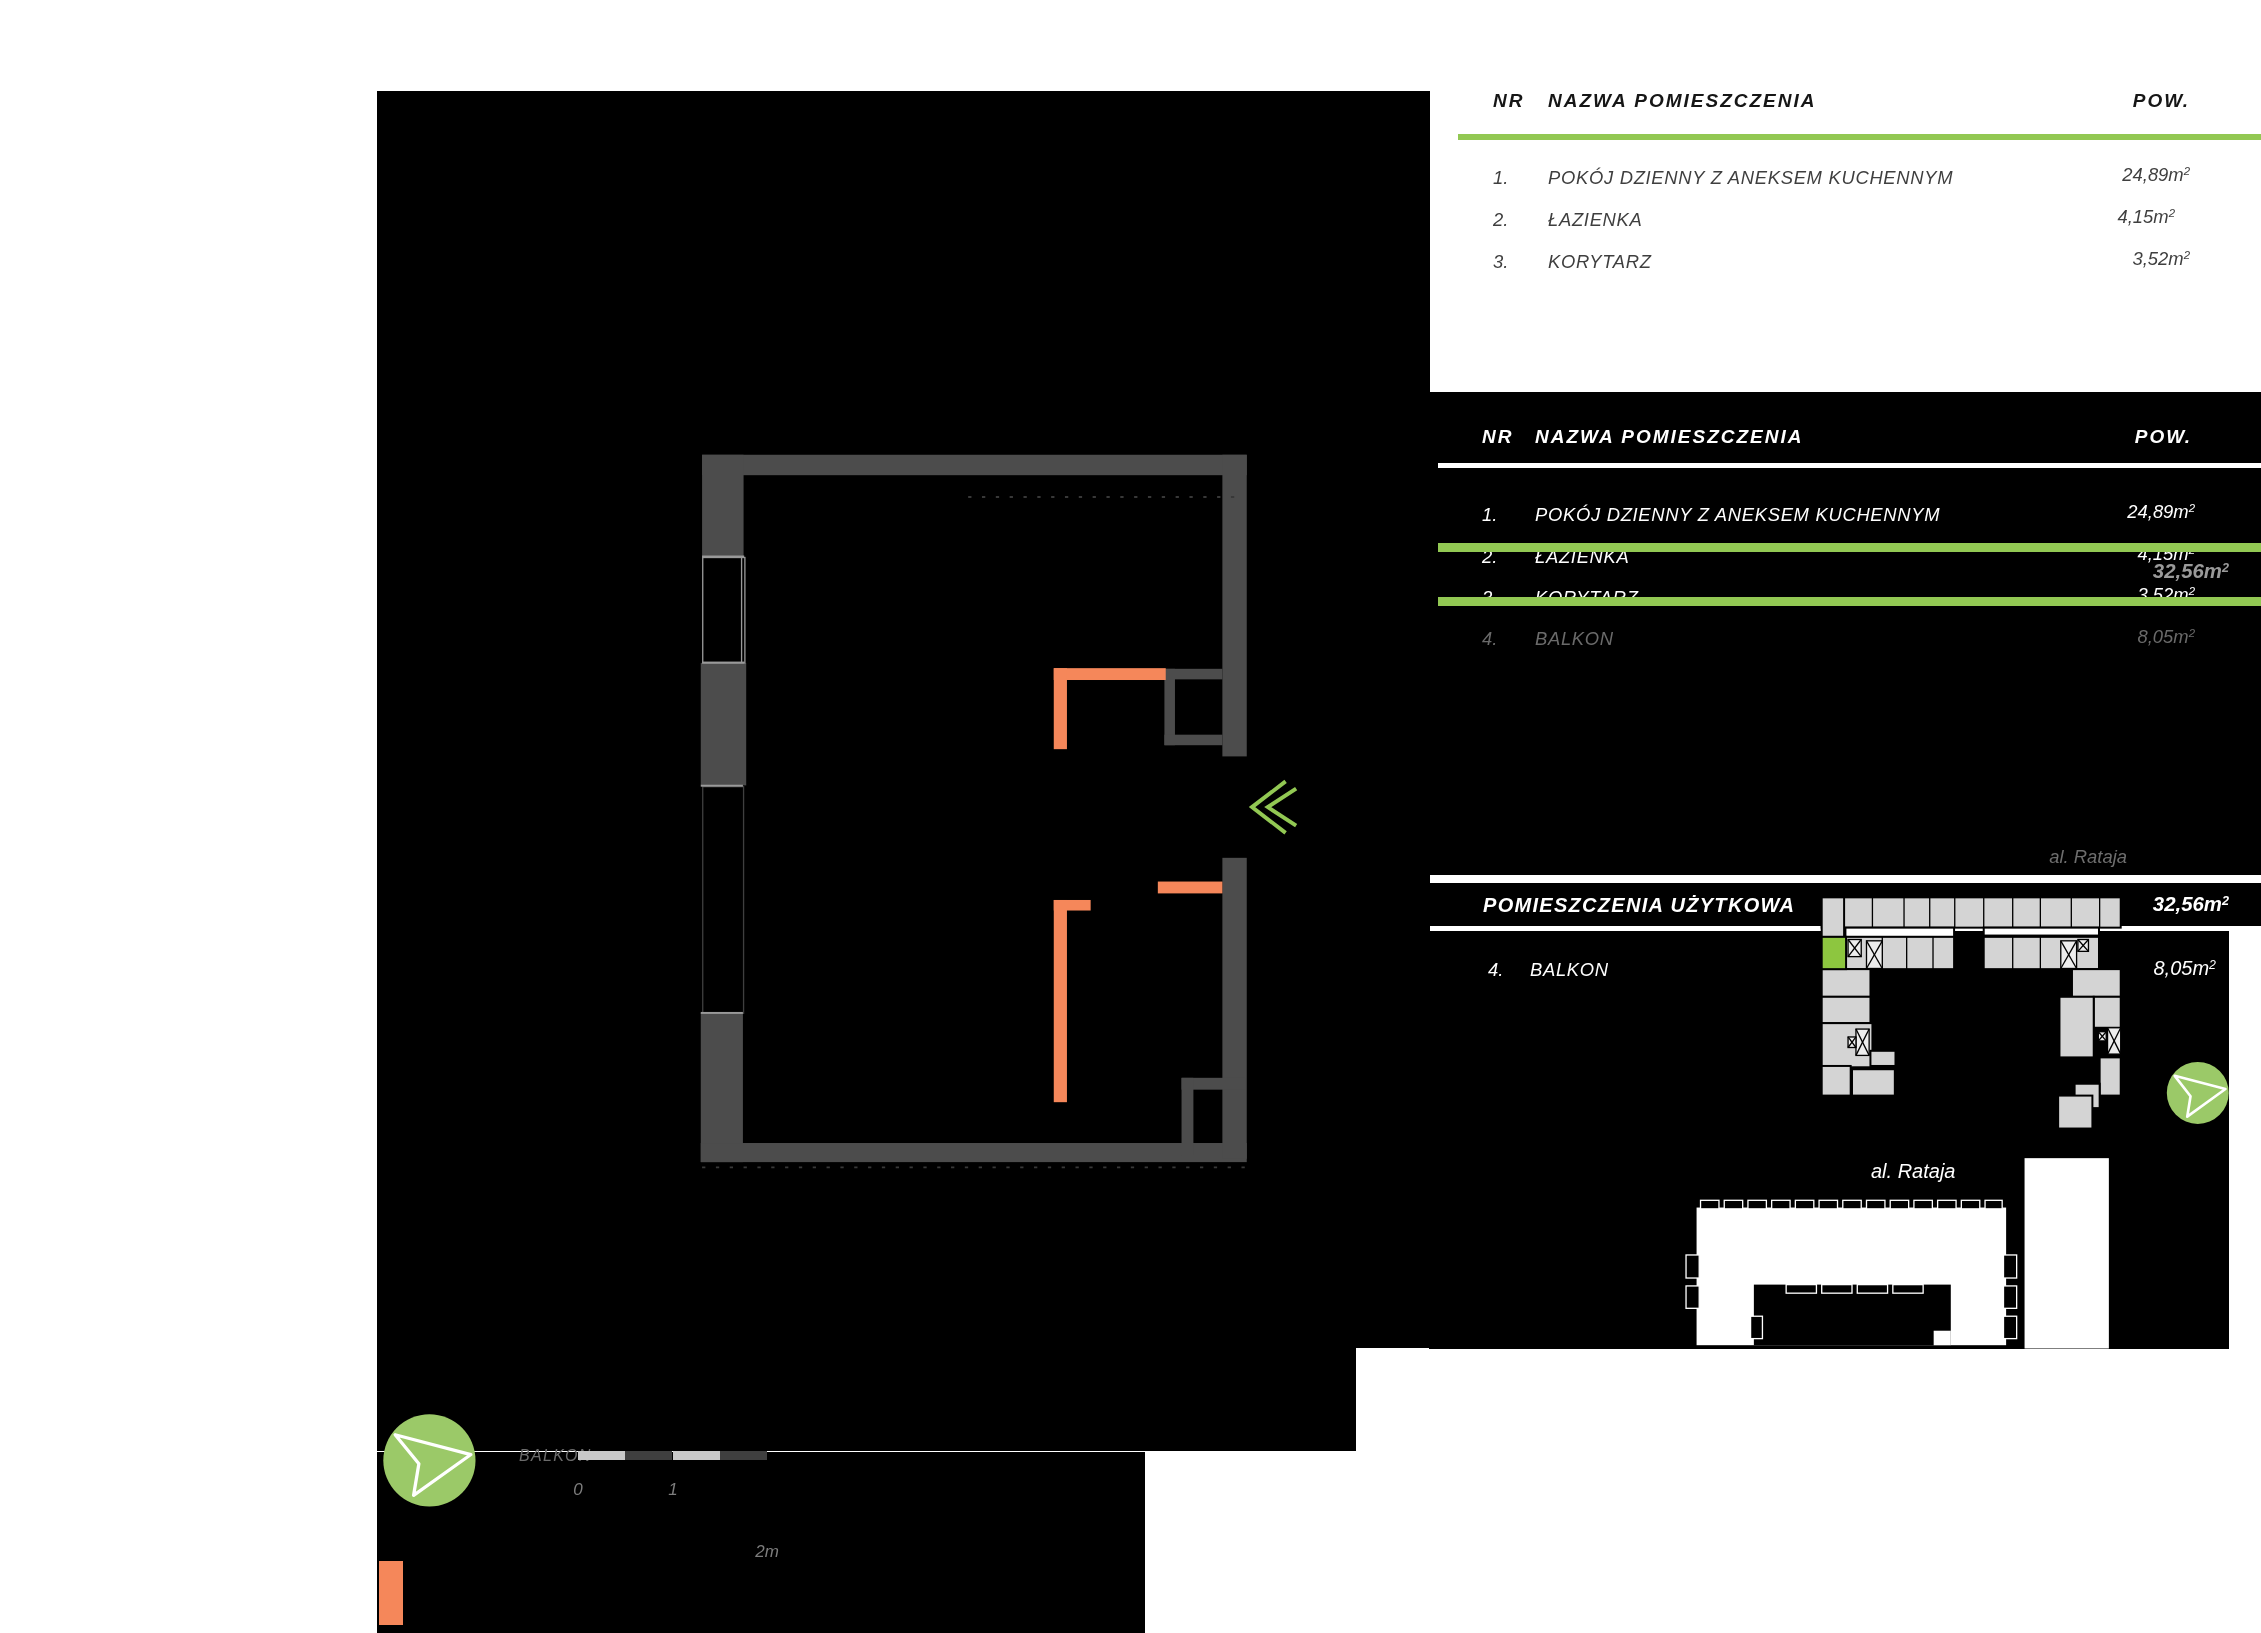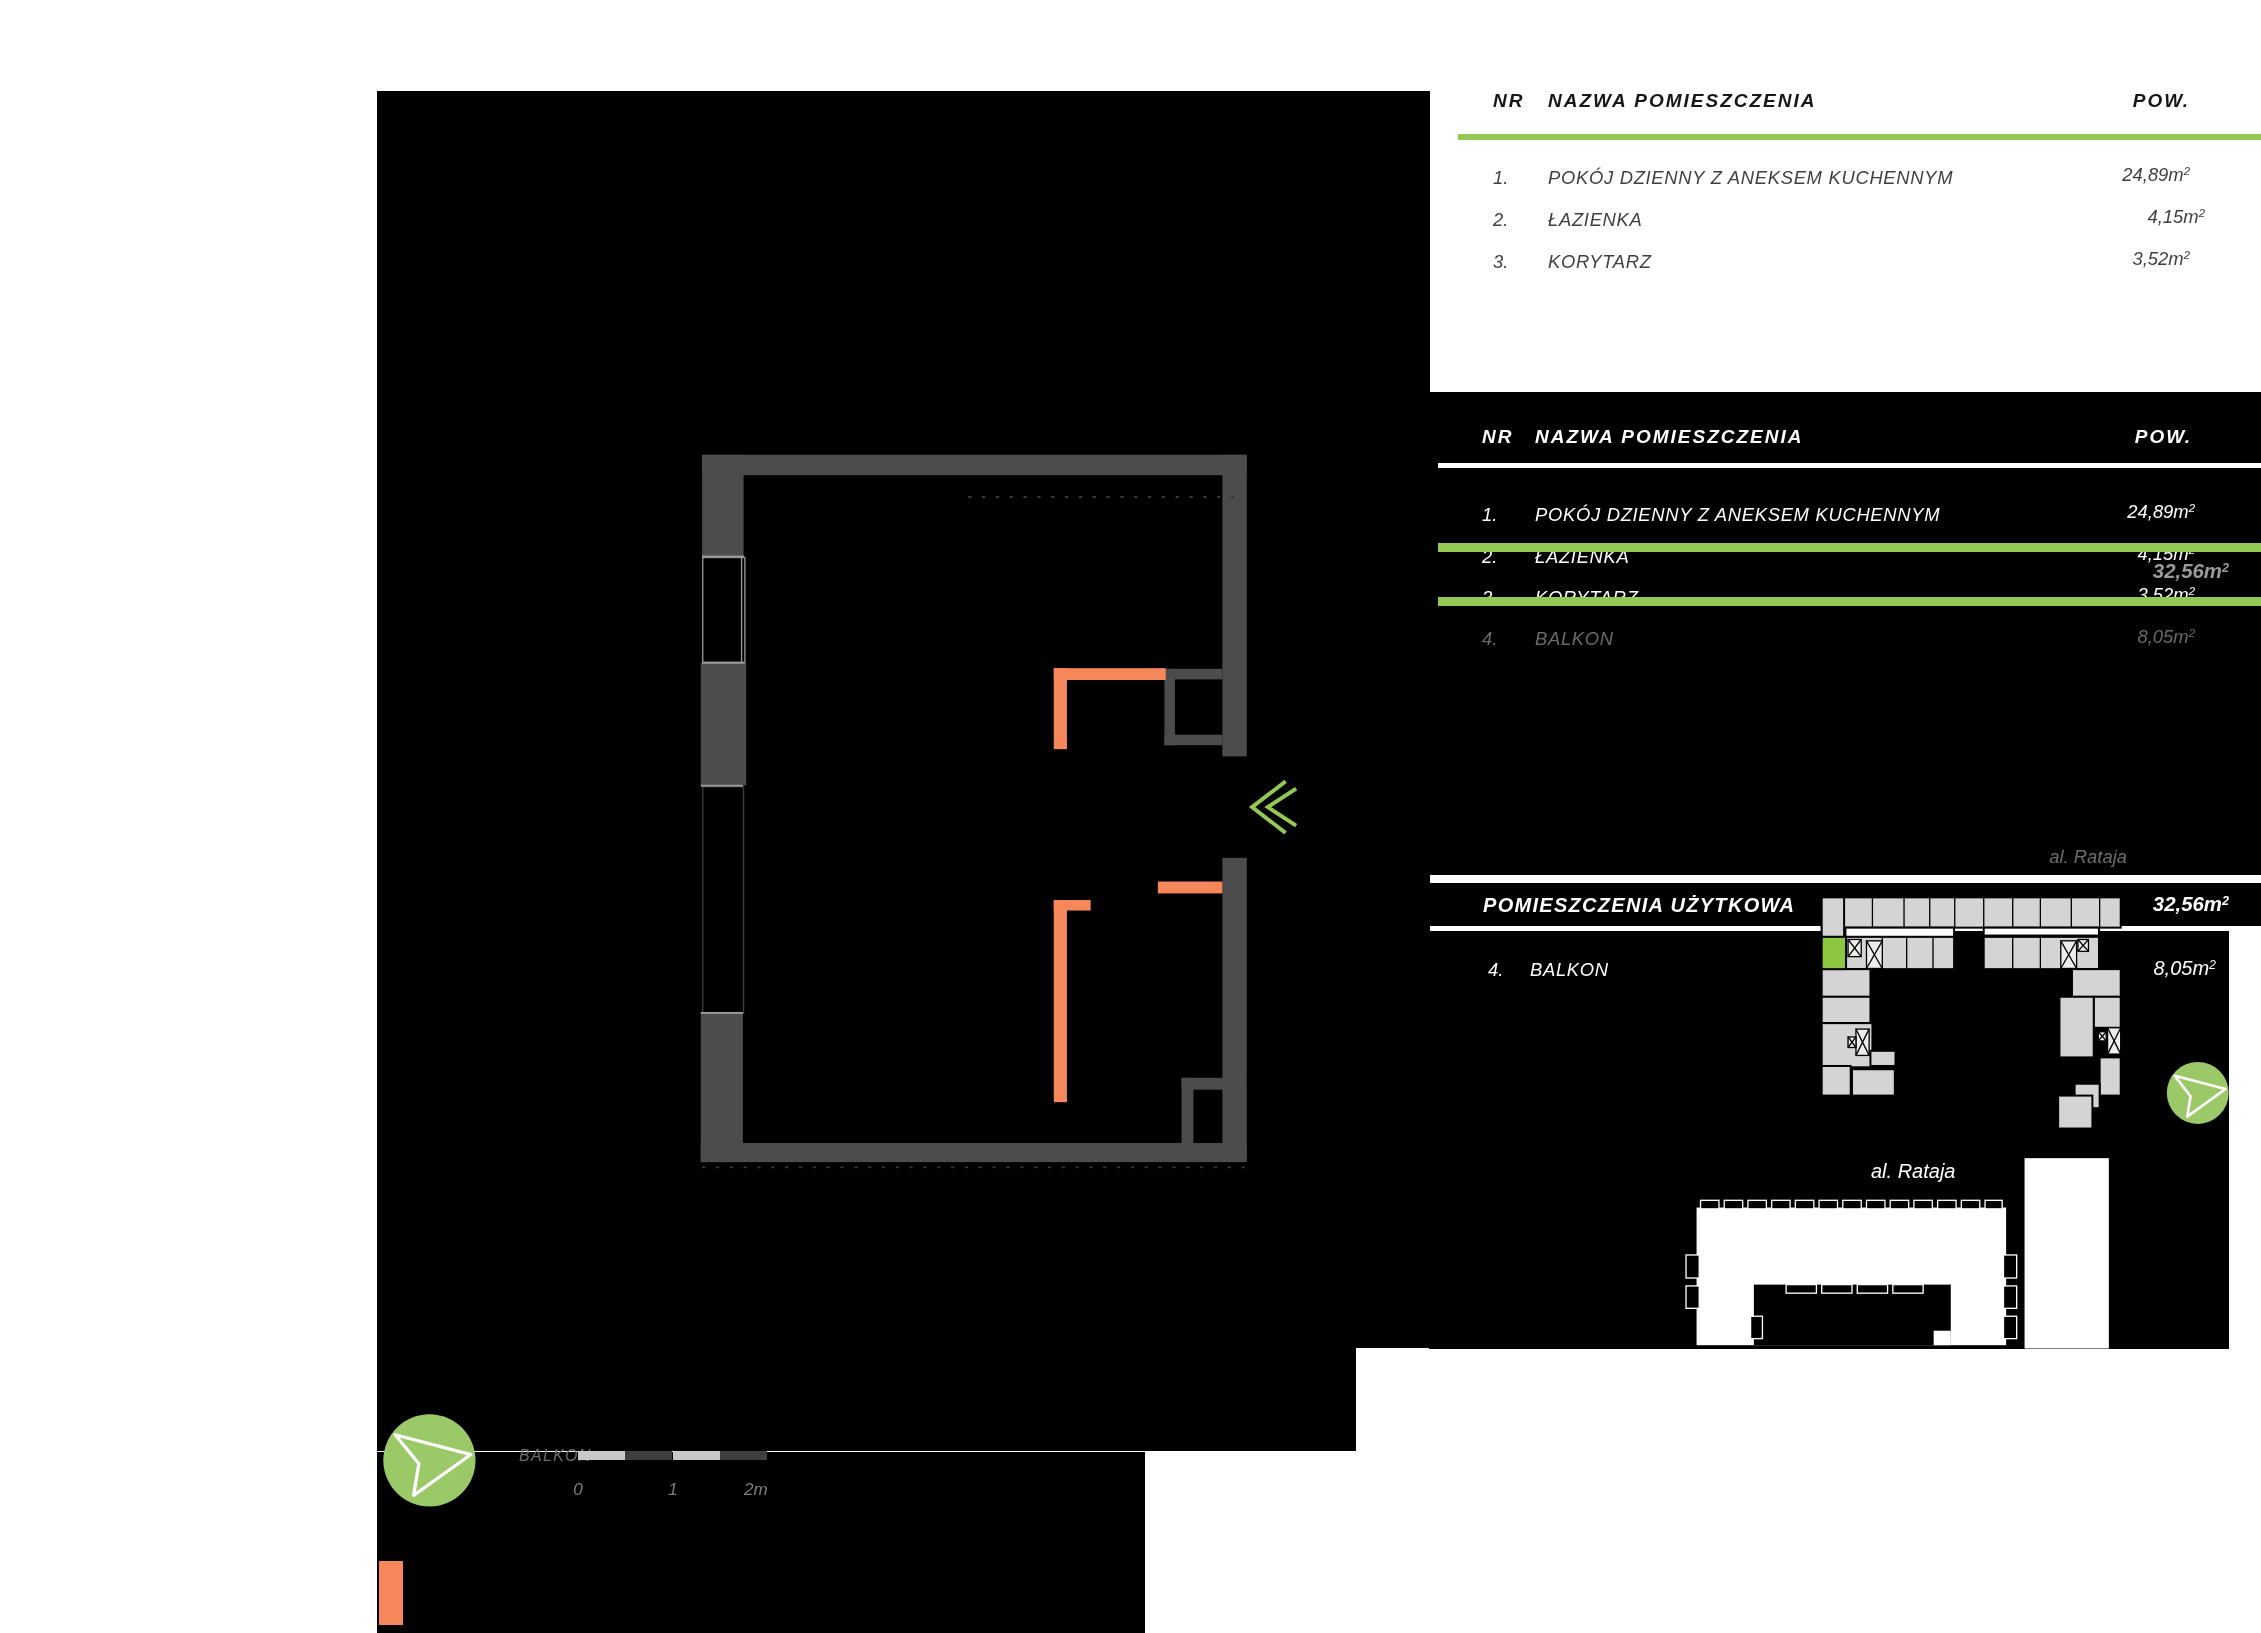--- a/index.html
+++ b/index.html
@@ -84,21 +84,21 @@
   <div class="txt hdr t1h" style="left:1548px;top:91px;font-size:19px;">NAZWA POMIESZCZENIA</div>
   <div class="txt hdr t1h" style="right:71px;top:91px;font-size:19px;">POW.</div>
   <div class="gline" style="left:1458px;top:134px;width:803px;height:6px;"></div>
 
   <div class="txt t1" style="left:1493px;top:169px;font-size:18.4px;">1.</div>
   <div class="txt t1" style="left:1548px;top:169px;font-size:18.4px;letter-spacing:0.7px;">POKÓJ DZIENNY Z ANEKSEM KUCHENNYM</div>
   <div class="txt t1 val" style="right:71px;top:166px;font-size:18.4px;"><span>24,89m</span><sup>2</sup></div>
 
   <div class="txt t1" style="left:1493px;top:211px;font-size:18.4px;">2.</div>
   <div class="txt t1" style="left:1548px;top:211px;font-size:18.4px;letter-spacing:0.7px;">ŁAZIENKA</div>
-  <div class="txt t1 val" style="right:56px;top:208px;font-size:18.4px;"><span>4,15m</span><sup>2</sup></div>
+  <div class="txt t1 val" style="right:86px;top:208px;font-size:18.4px;"><span>4,15m</span><sup>2</sup></div>
 
   <div class="txt t1" style="left:1493px;top:253px;font-size:18.4px;">3.</div>
   <div class="txt t1" style="left:1548px;top:253px;font-size:18.4px;letter-spacing:0.7px;">KORYTARZ</div>
   <div class="txt t1 val" style="right:71px;top:250px;font-size:18.4px;"><span>3,52m</span><sup>2</sup></div>
 
   <div class="txt hdr wht" style="left:1482px;top:427px;font-size:19px;">NR</div>
   <div class="txt hdr wht" style="left:1535px;top:427px;font-size:19px;">NAZWA POMIESZCZENIA</div>
   <div class="txt hdr wht" style="right:69px;top:427px;font-size:19px;">POW.</div>
   <div class="wline" style="left:1438px;top:463px;width:823px;height:4.6px;"></div>
 
@@ -133,21 +133,21 @@
 
   <div class="txt wht" style="left:1871px;top:1161px;font-size:20px;">al. Rataja</div>
 
   <div class="txt" style="left:519px;top:1448px;font-size:16px;color:#6b6b6b;letter-spacing:1.3px;">BALKON</div>
   <div class="seg" style="left:578px;width:47px;background:#c9c9c9;"></div>
   <div class="seg" style="left:625px;width:47px;background:#3f3f3f;"></div>
   <div class="seg" style="left:673px;width:47px;background:#c9c9c9;"></div>
   <div class="seg" style="left:720px;width:47px;background:#3f3f3f;"></div>
   <div class="txt" style="left:568px;width:20px;text-align:center;top:1481px;font-size:17px;color:#7d7d7d;">0</div>
   <div class="txt" style="left:663px;width:20px;text-align:center;top:1481px;font-size:17px;color:#7d7d7d;">1</div>
-  <div class="txt" style="left:744px;width:46px;top:1481px;font-size:17px;color:#7d7d7d;">2m</div>
+  <div class="txt" style="left:744px;width:46px;text-align:center;top:1543px;font-size:17px;color:#7d7d7d;">2m</div>
 
   <div class="abs" style="left:379px;top:1561px;width:24.4px;height:64px;background:#f5875a;"></div>
 
   <svg width="2261" height="1634" viewBox="0 0 3433 2480">
 
     <rect x="3074" y="1758" width="128" height="289" fill="#ffffff"></rect>
 
     <g stroke="#000000" stroke-width="3" fill="#d4d4d4">
       <rect x="2766" y="1362" width="454" height="46"></rect>
       <g stroke-width="2">

